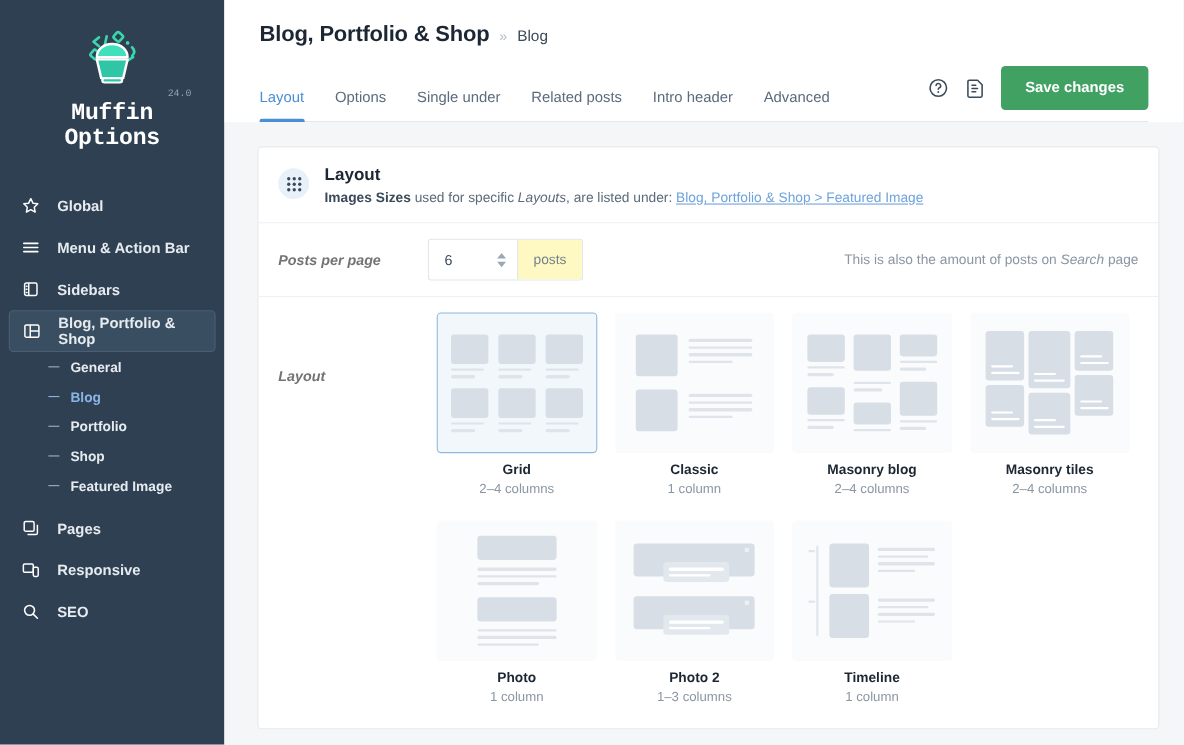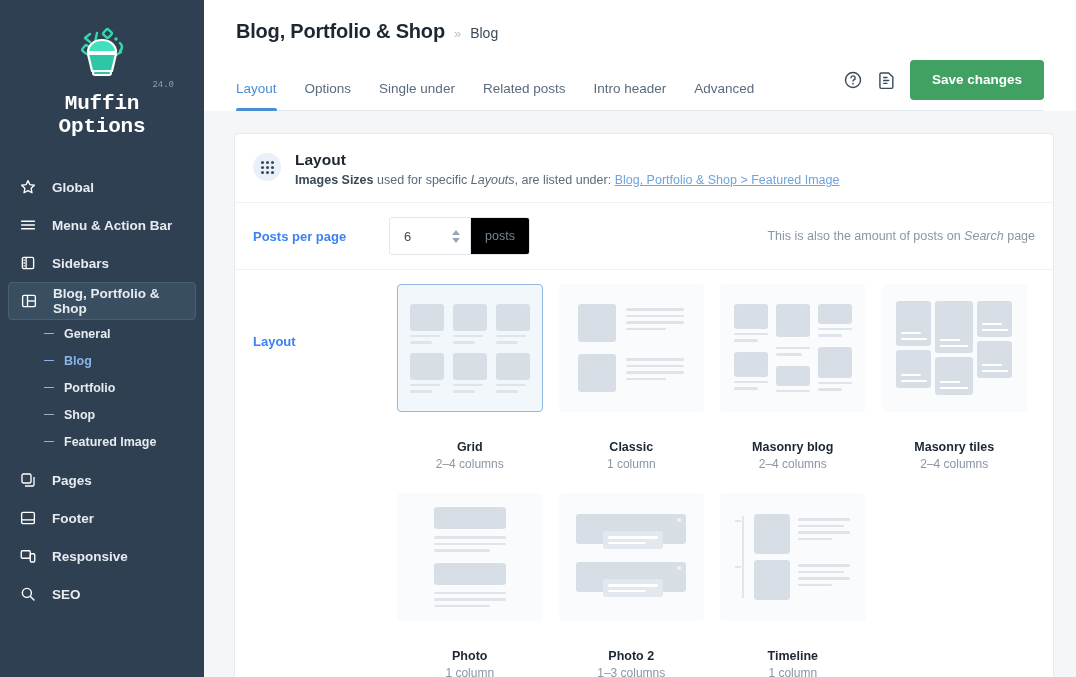--- a/index.html
+++ b/index.html
@@ -134,55 +134,55 @@
   .panel-desc { font-size: 12.5px; color: #5b6b7b; margin-top: 3px; }
   .panel-desc b { color: #3b4a59; }
   .panel-desc i { font-style: italic; text-align: center; }
   .panel-link { color: #6fa3dd; text-decoration: underline; }
 
   .row {
     display: flex; align-items: center;
     padding: 14px 18px;
     border-top: 1px solid #eef1f4;
   }
-  .row-label { width: 136px; flex: 0 0 136px; font-size: 13px; font-weight: bold; color: #3b82f6; }
+  .row-label { width: 136px; flex: 0 0 136px; font-size: 13px; font-weight: bold; color: #737373; font-style: italic; }
   .num-field {
     display: flex; align-items: stretch;
     border: 1px solid #e2e7ec; border-radius: 3px;
     background: #fff; overflow: hidden; height: 38px;
   }
   .num-input {
     width: 62px; border: none; outline: none;
     font-size: 13px; color: #3b4a59; padding-left: 14px;
     font-family: "Liberation Sans", sans-serif; background: transparent;
   }
   .spinner { display: flex; flex-direction: column; justify-content: center; gap: 3px; padding-right: 10px; cursor: pointer; }
   .spin-up, .spin-dn { width: 0; height: 0; border-left: 4px solid transparent; border-right: 4px solid transparent; }
   .spin-up { border-bottom: 5px solid #9aa7b4; }
   .spin-dn { border-top: 5px solid #9aa7b4; }
   .unit {
     display: flex; align-items: center; padding: 0 14px;
-    background: #000000; border-left: 1px solid #e2e7ec;
+    background: #fef9c3; border-left: 1px solid #e2e7ec;
     font-size: 12.5px; color: #76838f;
   }
   .row-hint { margin-left: auto; font-size: 12.5px; color: #8a96a3; }
   .row-hint i { font-style: italic; }
 
   .layout-row { display: flex; padding: 14px 18px 22px; border-top: 1px solid #eef1f4; align-items: flex-start; }
   .cards { display: flex; flex-wrap: wrap; flex: 1; }
   .card { width: 25%; text-align: center; cursor: pointer; }
   .thumb-wrap { padding: 0 8px; }
   .thumb {
     height: 128px; border-radius: 4px; background: #fafbfc;
     border: 1px solid transparent;
     display: flex; align-items: center; justify-content: center;
     position: relative;
   }
   .card.selected .thumb { background: #f2f7fc; border: 1px solid #8fb8e0; }
-  .card-name { font-size: 12.5px; font-weight: bold; color: #1c2733; margin-top: 28px; }
+  .card-name { font-size: 12.5px; font-weight: bold; color: #1c2733; margin-top: 8px; }
   .card-sub { font-size: 12px; color: #8a96a3; margin-top: 3px; }
 
   
   .g { background: #d8dee6; border-radius: 3px; display: block; }
   .ln { background: #dfe4ea; border-radius: 2px; display: block; }
   .wln { background: #ffffff; border-radius: 2px; display: block; }
 
   .tg-grid { display: grid; grid-template-columns: repeat(3, 34px); gap: 9px; }
   .tg-grid .cellcol { display: flex; flex-direction: column; gap: 4px; }
   .tg-grid .cellcol .g { height: 27px; width: 34px; }
@@ -329,29 +329,20 @@
       <div class="nav-item" style="margin-top:6px">
         <span class="ico">
           <svg width="18" height="18" viewBox="0 0 24 24" fill="none" stroke="#ffffff" stroke-width="1.8">
             <rect x="4" y="4" width="12" height="12" rx="2"></rect>
               <path d="M8 20 h10 a2 2 0 0 0 2 -2 v-10"></path>
           </svg>
         </span>
         <span>Pages</span>
       </div>
 
-      <div class="nav-item">
-        <span class="ico">
-          <svg width="18" height="18" viewBox="0 0 24 24" fill="none" stroke="#ffffff" stroke-width="1.8">
-            <rect x="3.5" y="4.5" width="17" height="15" rx="2"></rect>
-              <line x1="3.5" y1="14.5" x2="20.5" y2="14.5"></line>
-          </svg>
-        </span>
-        <span>Footer</span>
-      </div>
 
       <div class="nav-item">
         <span class="ico">
           <svg width="18" height="18" viewBox="0 0 24 24" fill="none" stroke="#ffffff" stroke-width="1.8">
             <rect x="3" y="5" width="12" height="10" rx="1.6"></rect>
               <rect x="15" y="9" width="6" height="11" rx="1.6"></rect>
           </svg>
         </span>
         <span>Responsive</span>
       </div>

